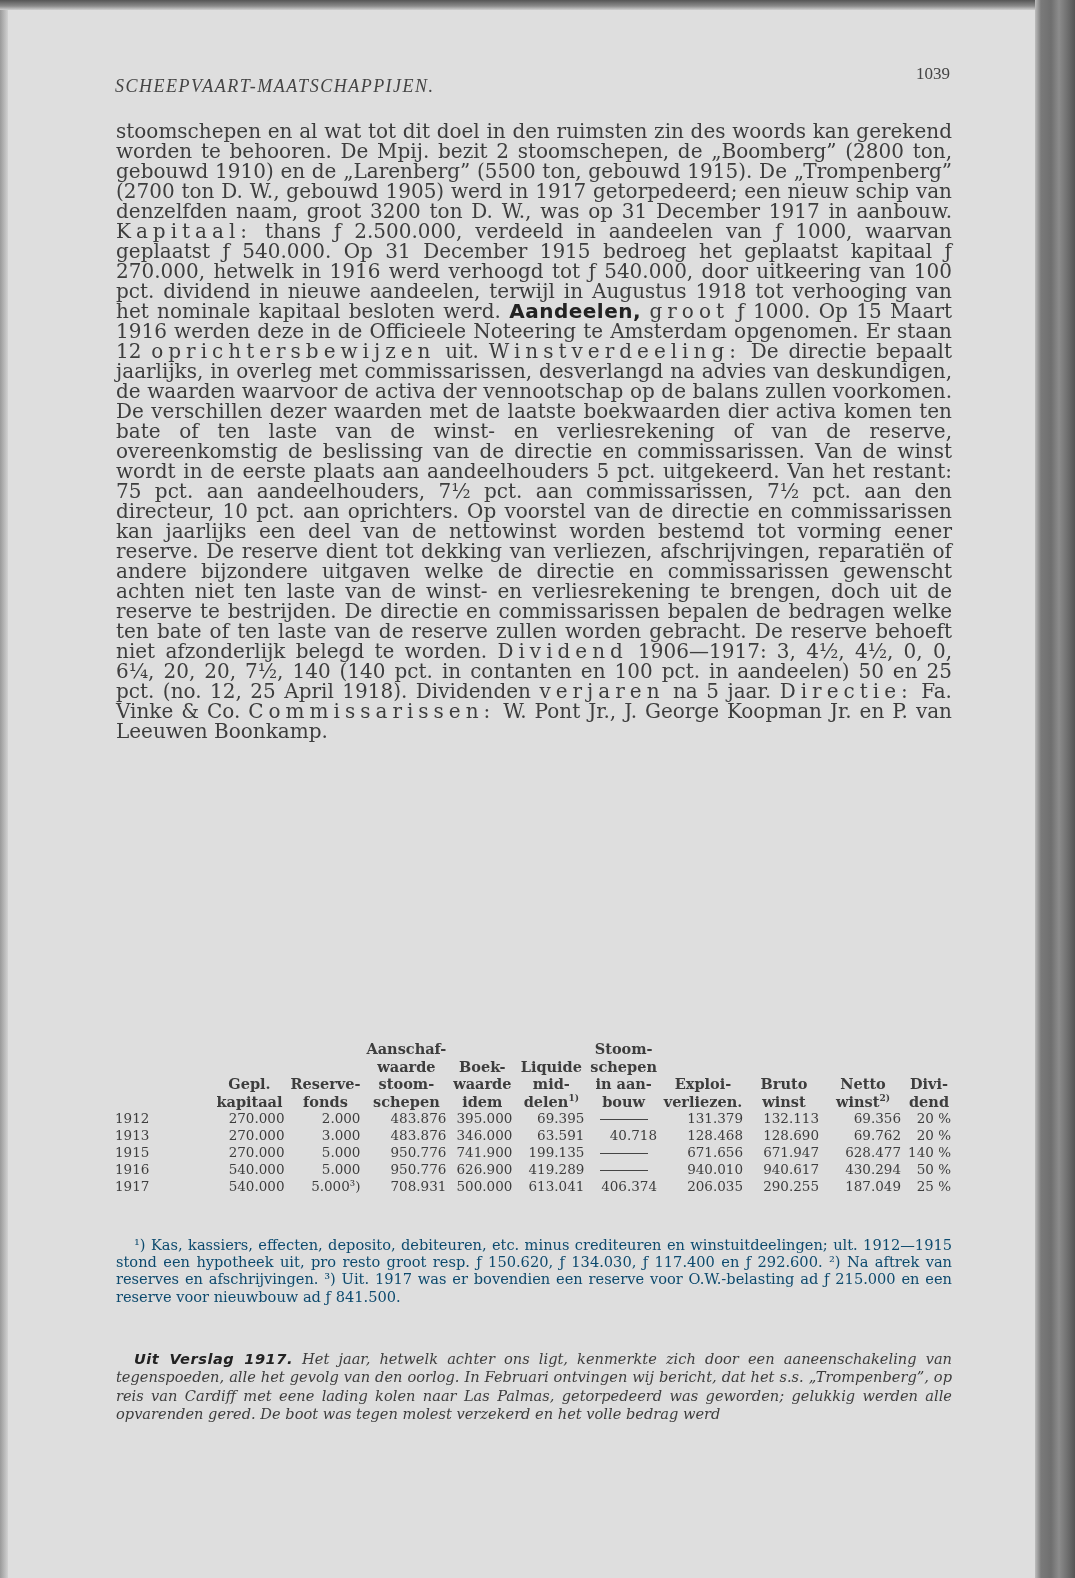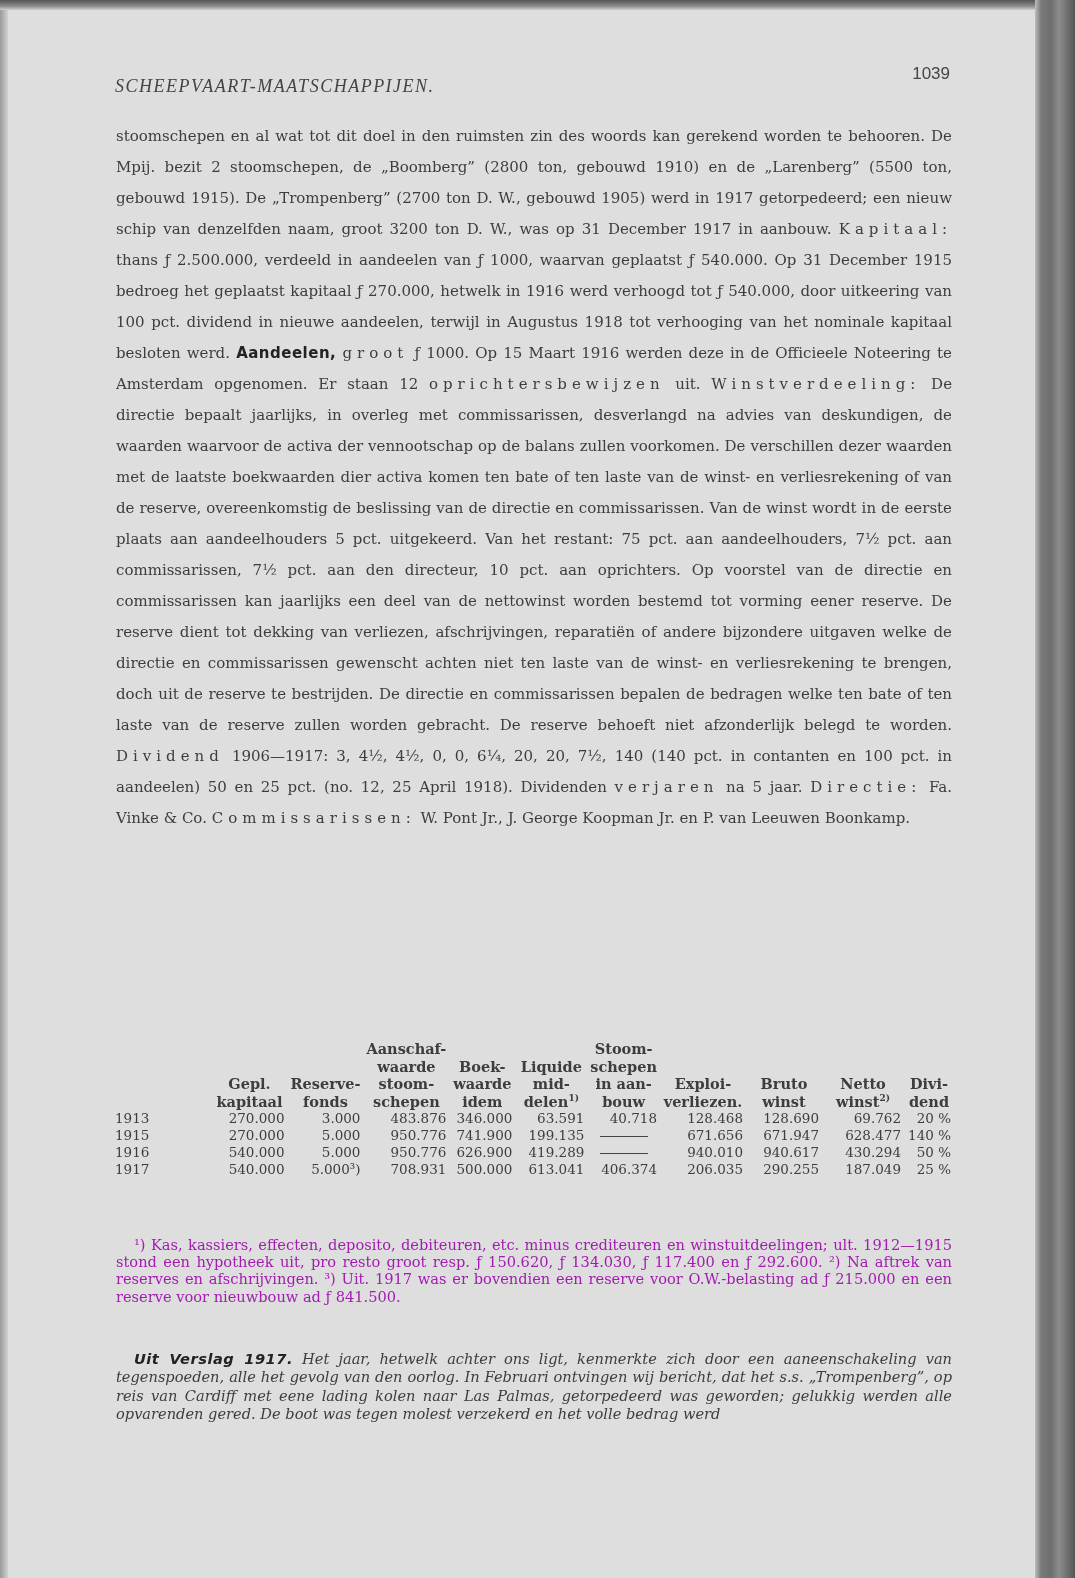--- a/index.html
+++ b/index.html
@@ -30,46 +30,46 @@
     position: absolute; top: 64px; left: 115px; width: 835px;
     height: 30px;
   }
   .running-title {
     position: absolute; left: 0; right: 0; 
     font-style: italic; font-size: 18px; letter-spacing: 1.5px;
     font-family: "Liberation Serif", serif; color: #444; margin-top: 12px;
   }
   .page-number {
     position: absolute; right: 0; top: 0; font-size: 17px; color: #444;
-    font-family: Liberation Sans, sans-serif;
+    font-family: Liberation Serif, serif;
   }
   .body-text {
     position: absolute; left: 116px; top: 121px; width: 836px;
-    font-size: 15px; line-height: 31px; text-align: justify;
+    font-size: 20px; line-height: 20px; text-align: justify;
     color: #3d3d3d;
   }
   .body-text p { margin: 0; text-indent: 0; }
   .spaced { letter-spacing: 5px; }
   .bold-sans {
     font-family: "DejaVu Sans", "Liberation Sans", sans-serif;
     font-weight: bold; color: #222; letter-spacing: 0.5px;
   }
   .data-table {
     position: absolute; left: 112px; top: 1040px; width: 842px;
     border-collapse: collapse;
     font-size: 14.5px; color: #3d3d3d;
   }
   .data-table th { font-weight: bold; padding: 0 3px; line-height: 17.5px; vertical-align: bottom; }
   .data-table td { padding: 0 3px; line-height: 17px; text-align: right; white-space: nowrap; font-size: 13.5px; }
   .data-table td.year { text-align: left; }
   .data-table td.dash { text-align: center; }
   .dash-line { display: inline-block; width: 48px; border-top: 1px solid #444; vertical-align: middle; }
   .footnotes {
     position: absolute; left: 116px; top: 1236px; width: 836px;
-    font-size: 14.6px; line-height: 17.2px; text-align: justify; color: #a21caf;
+    font-size: 14.6px; line-height: 17.2px; text-align: justify; color: #0c4a6e;
   }
   .footnotes p { margin: 0; text-indent: 18px; }
   .report {
     position: absolute; left: 116px; top: 1350px; width: 836px;
     font-size: 14.6px; line-height: 18.4px; text-align: justify; color: #3d3d3d; font-style: italic;
   }
   .report p { margin: 0; text-indent: 18px; }
   sup { font-size: 9px; line-height: 0; }
 </style>
 </head>
@@ -100,20 +100,33 @@
       <th style="width:60px">Boek- waarde idem</th>
       <th style="width:66px"><span>Liquide mid- delen</span><sup>1)</sup></th>
       <th style="width:60px">Stoom- schepen in aan- bouw</th>
       <th style="width:80px">Exploi- verliezen.</th>
       <th style="width:70px">Bruto winst</th>
       <th style="width:76px"><span>Netto winst</span><sup>2)</sup></th>
       <th style="width:44px">Divi- dend</th>
     </tr>
   </thead>
   <tbody id="table-body">
+    <tr>
+      <td class="year">1912</td>
+      <td>270.000</td>
+      <td>2.000</td>
+      <td>483.876</td>
+      <td>395.000</td>
+      <td>69.395</td>
+      <td class="dash"><span class="dash-line"></span></td>
+      <td>131.379</td>
+      <td>132.113</td>
+      <td>69.356</td>
+      <td>20 %</td>
+    </tr>
     <tr>
       <td class="year">1913</td>
       <td>270.000</td>
       <td>3.000</td>
       <td>483.876</td>
       <td>346.000</td>
       <td>63.591</td>
       <td>40.718</td>
       <td>128.468</td>
       <td>128.690</td>

